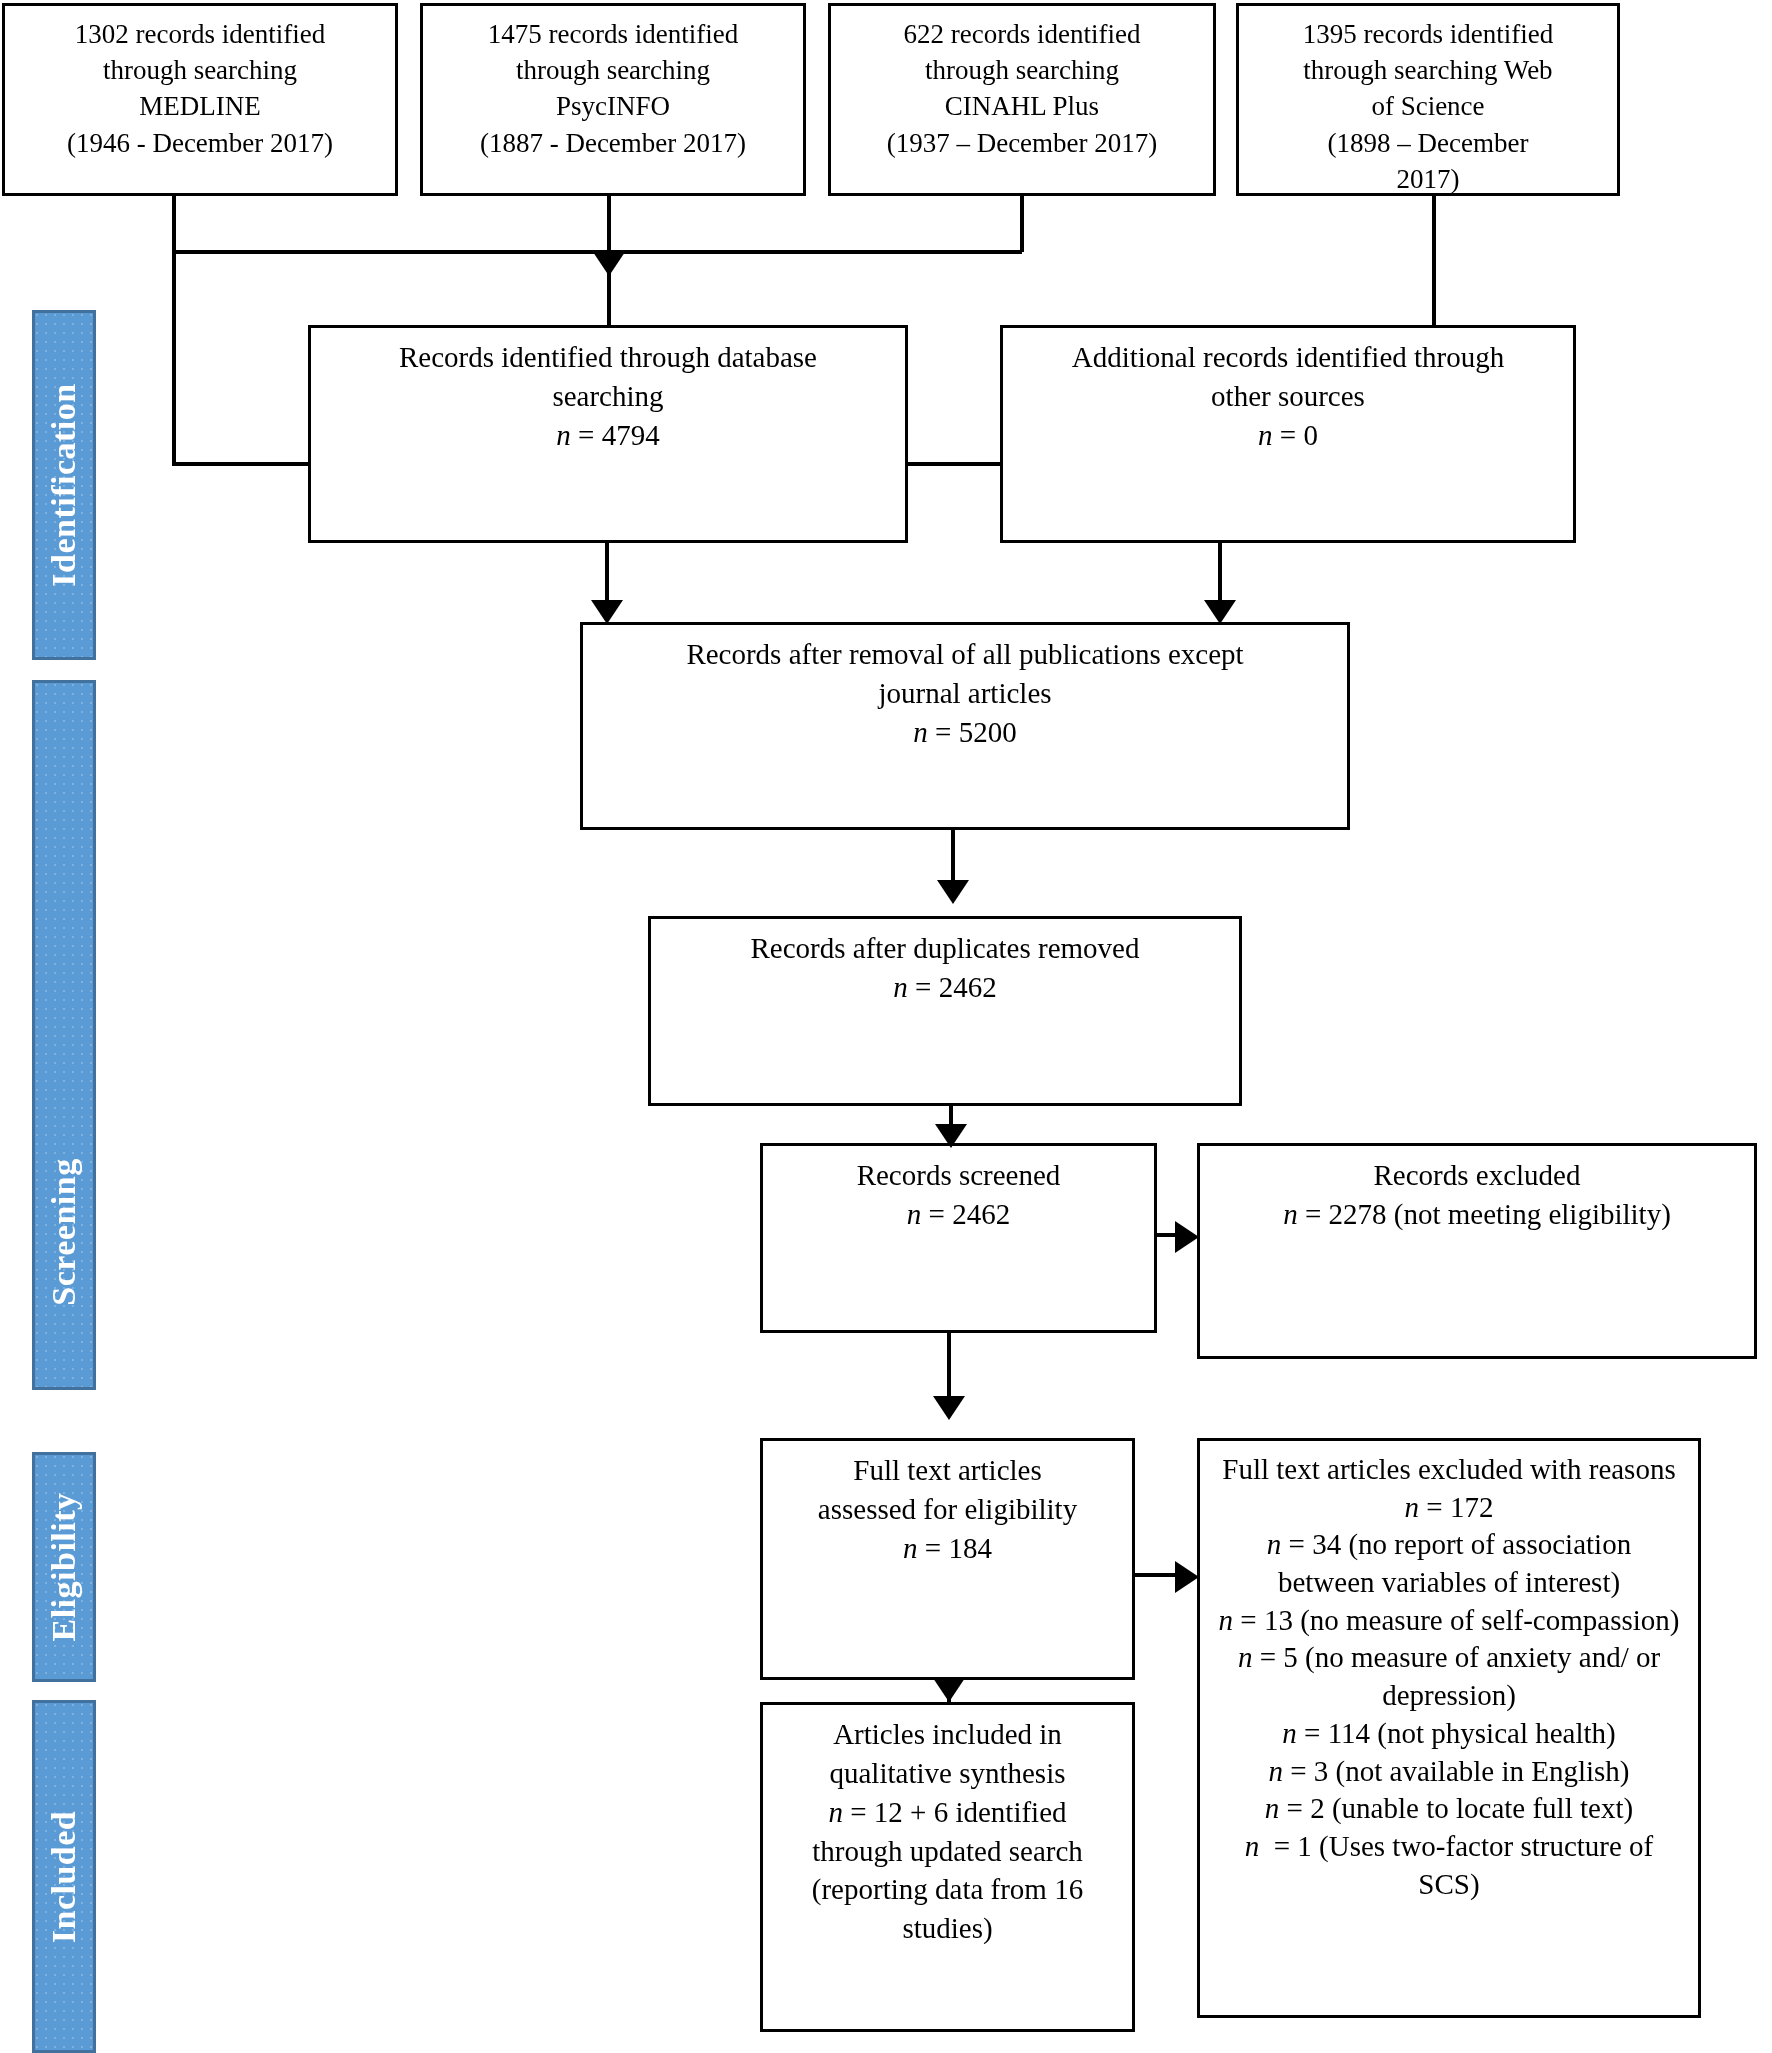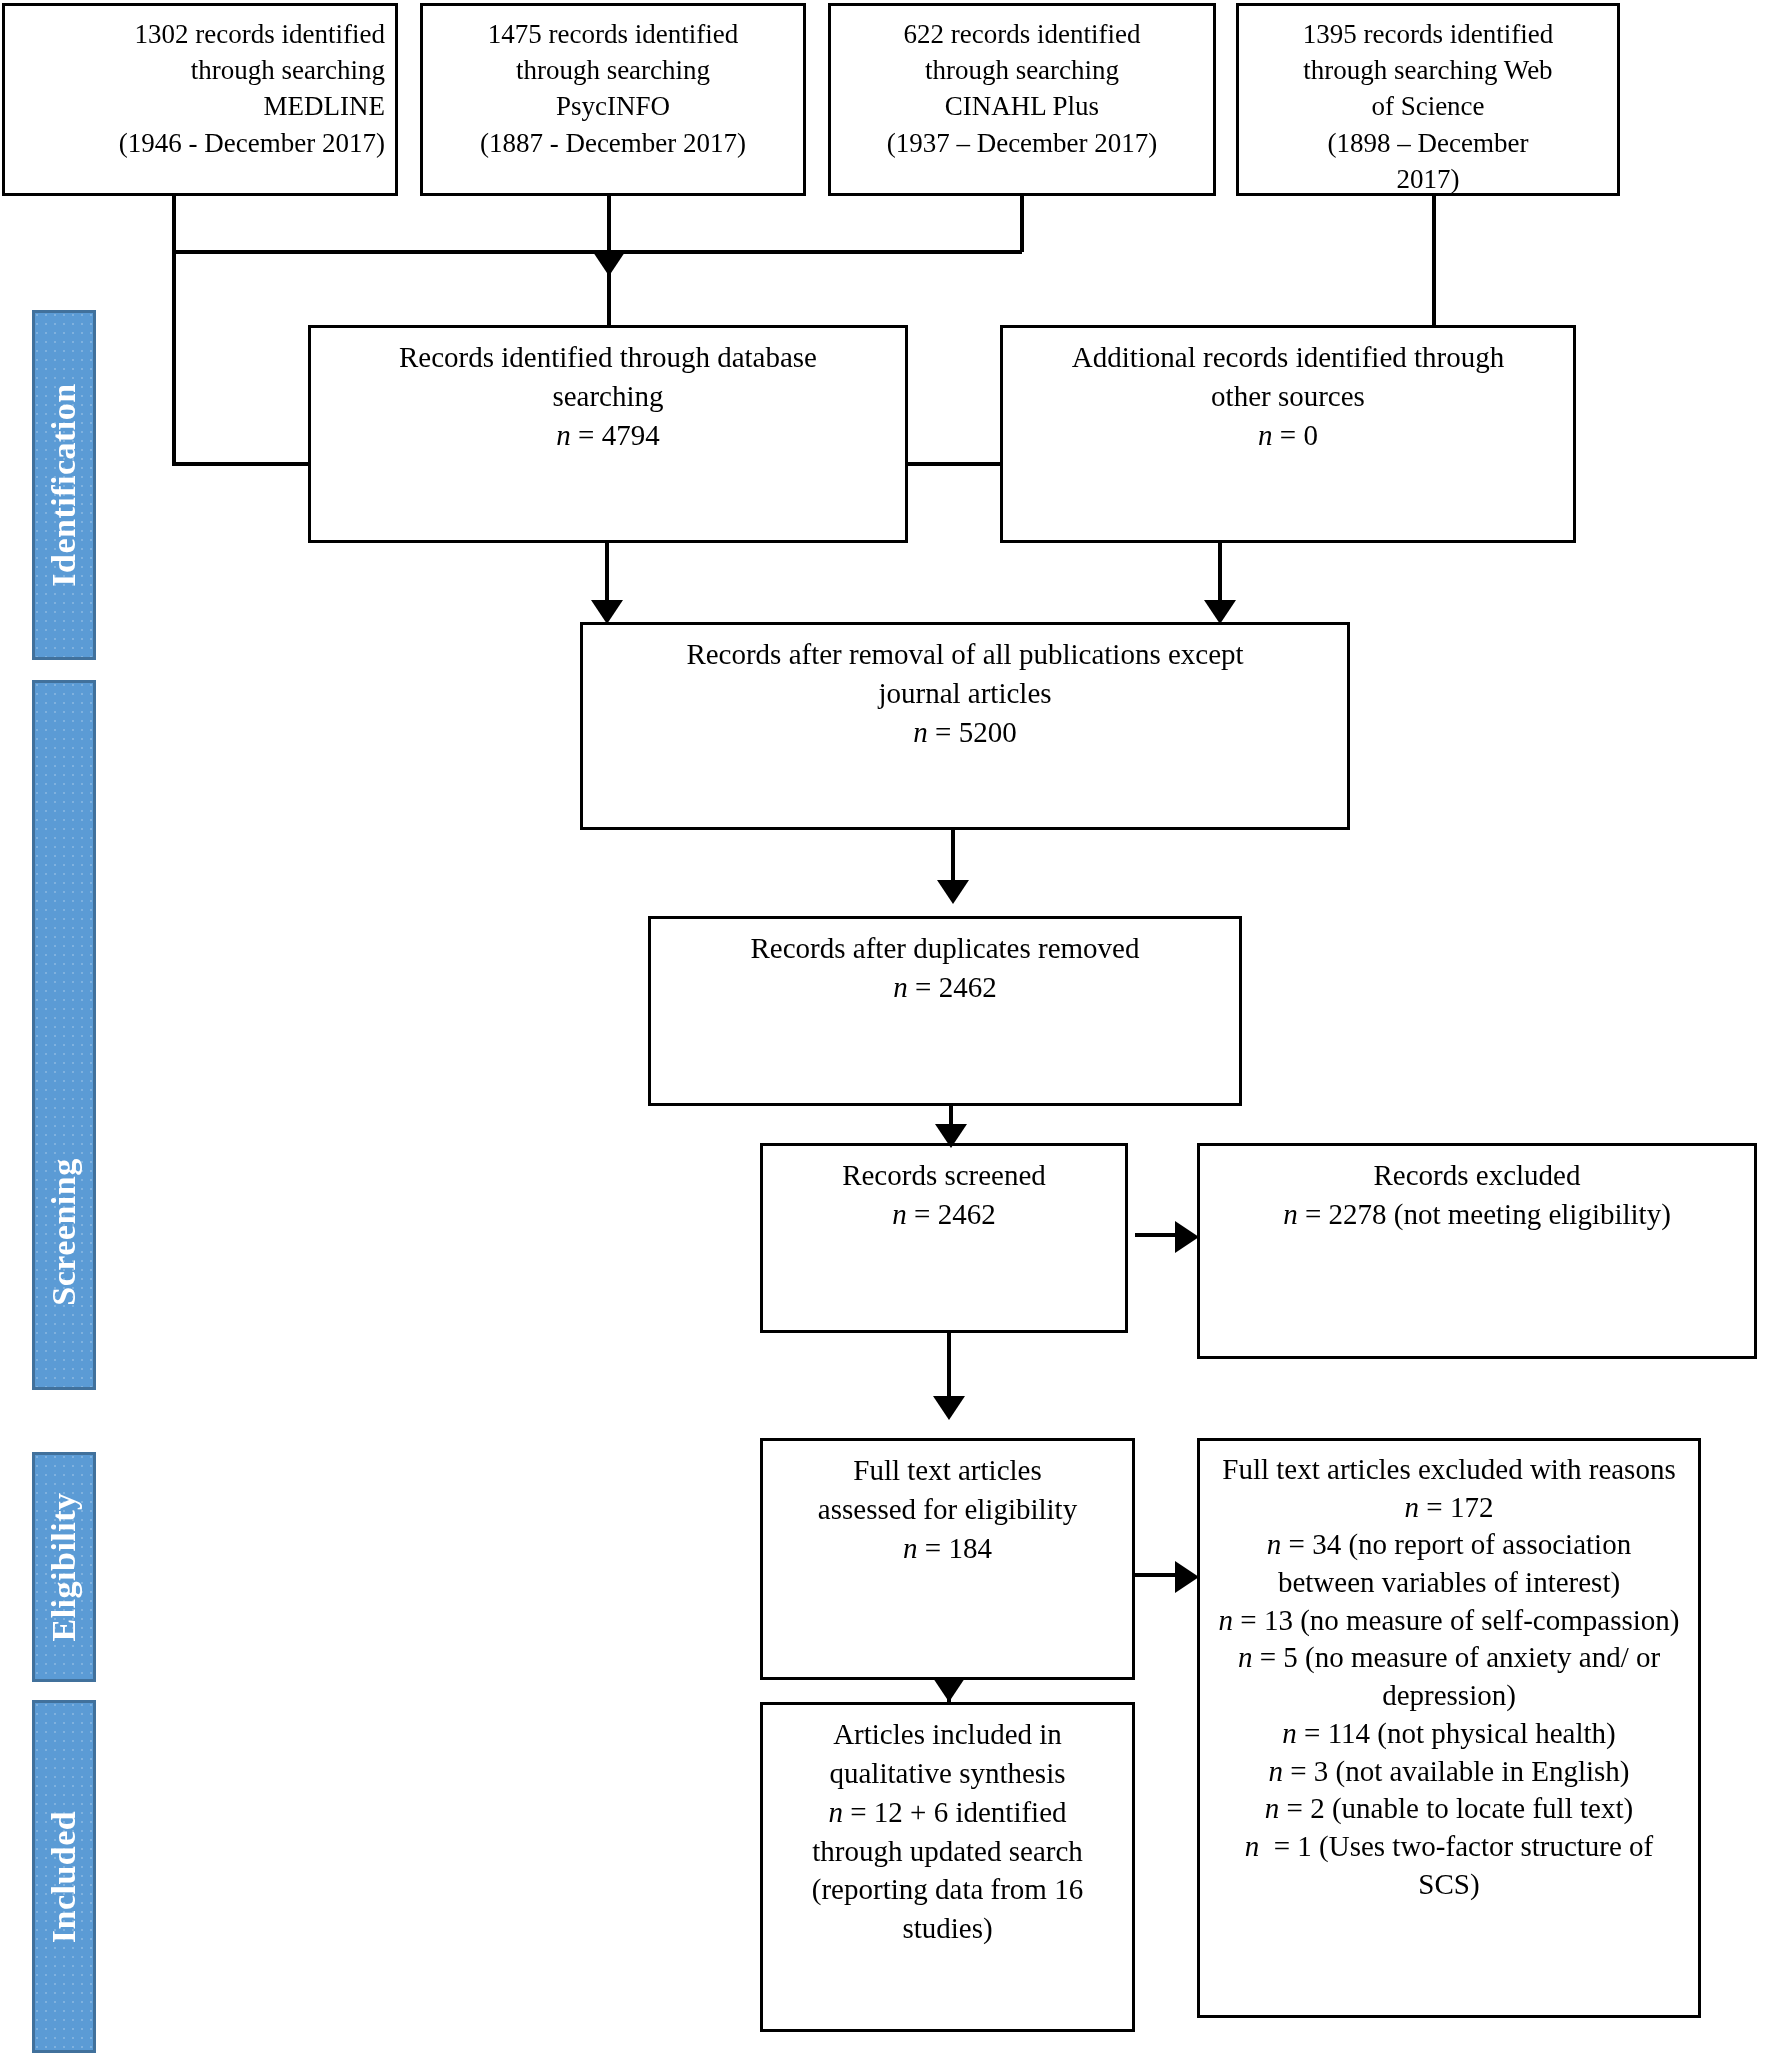--- a/index.html
+++ b/index.html
@@ -93,21 +93,21 @@
   </div>
 
   <div class="stage" style="left:32px; top:1452px; width:64px; height:230px;">
     <div class="stage-label" style="top:50%; transform:translate(-50%,-50%) rotate(-90deg);">Eligibility</div>
   </div>
 
   <div class="stage" style="left:32px; top:1700px; width:64px; height:353px;">
     <div class="stage-label" style="top:50%; transform:translate(-50%,-50%) rotate(-90deg);">Included</div>
   </div>
 
-  <div class="box" style="left:2px; top:3px; width:396px; height:193px; font-size:27px;text-align:right;">
+  <div class="box" style="left:2px; top:3px; width:396px; height:193px; font-size:27px;">
     <span class="ln">1302 records identified</span>
     <span class="ln">through searching</span>
     <span class="ln">MEDLINE</span>
     <span class="ln">(1946 - December 2017)</span>
   </div>
 
   <div class="box" style="left:420px; top:3px; width:386px; height:193px; font-size:27px;">
     <span class="ln">1475 records identified</span>
     <span class="ln">through searching</span>
     <span class="ln">PsycINFO</span>
@@ -171,21 +171,21 @@
   <div class="arrow-down" style="left:937px; top:880px;"></div>
 
   <div class="box" style="left:648px; top:896px; width:594px; height:190px; font-size:29px;margin-top:20px;">
     <span class="ln">Records after duplicates removed</span>
     <span class="ln"><i class="n">n</i> <span>= 2462</span></span>
   </div>
 
   <div class="ln-v" style="left:949px; top:1086px; height:62px;"></div>
   <div class="arrow-down" style="left:935px; top:1124px;"></div>
 
-  <div class="box" style="left:760px; top:1143px; width:368px; height:190px; font-size:29px;">
+  <div class="box" style="left:760px; top:1143px; width:397px; height:190px; font-size:29px;">
     <span class="ln">Records screened</span>
     <span class="ln"><i class="n">n</i> <span>= 2462</span></span>
   </div>
 
   <div class="box" style="left:1197px; top:1143px; width:560px; height:216px; font-size:29px;">
     <span class="ln">Records excluded</span>
     <span class="ln"><i class="n">n</i> <span>= 2278 (not meeting eligibility)</span></span>
   </div>
 
   <div class="ln-h" style="left:1135px; top:1233px; width:48px;"></div>

